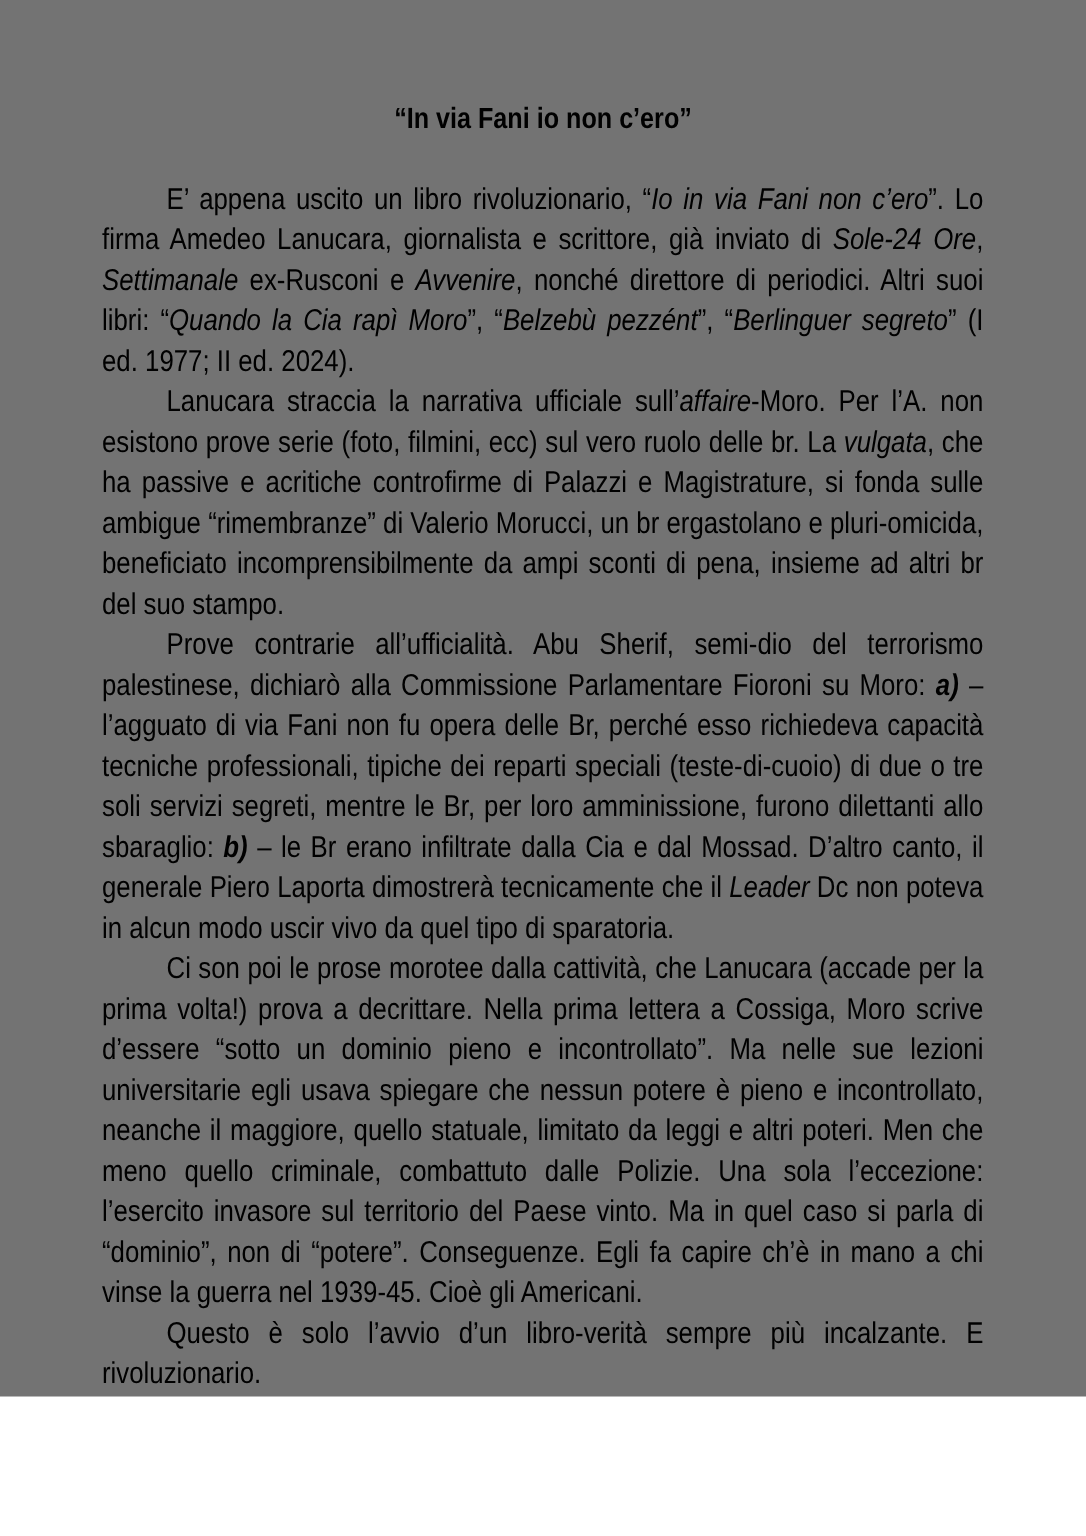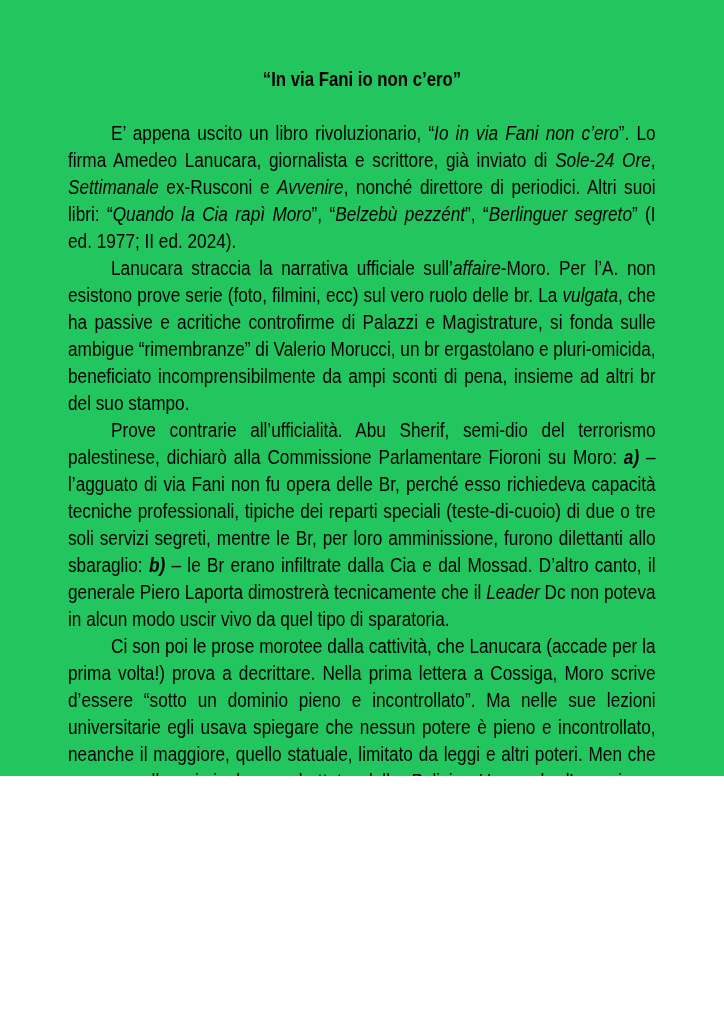--- a/index.html
+++ b/index.html
@@ -11,22 +11,22 @@
     width: 724px;
     height: 1024px;
     font-family: "Liberation Sans", "DejaVu Sans", sans-serif;
     color: #000000;
     -webkit-font-smoothing: antialiased;
   }
 
   .page {
     position: relative;
     width: 724px;
-    height: 776px;
-    background: #22c55e;
+    height: 931px;
+    background: #737373;
     box-sizing: border-box;
     overflow: hidden;
   }
 
   .content {
     position: absolute;
     left: 68px;
     top: 66px;
     width: 588px;
   }

